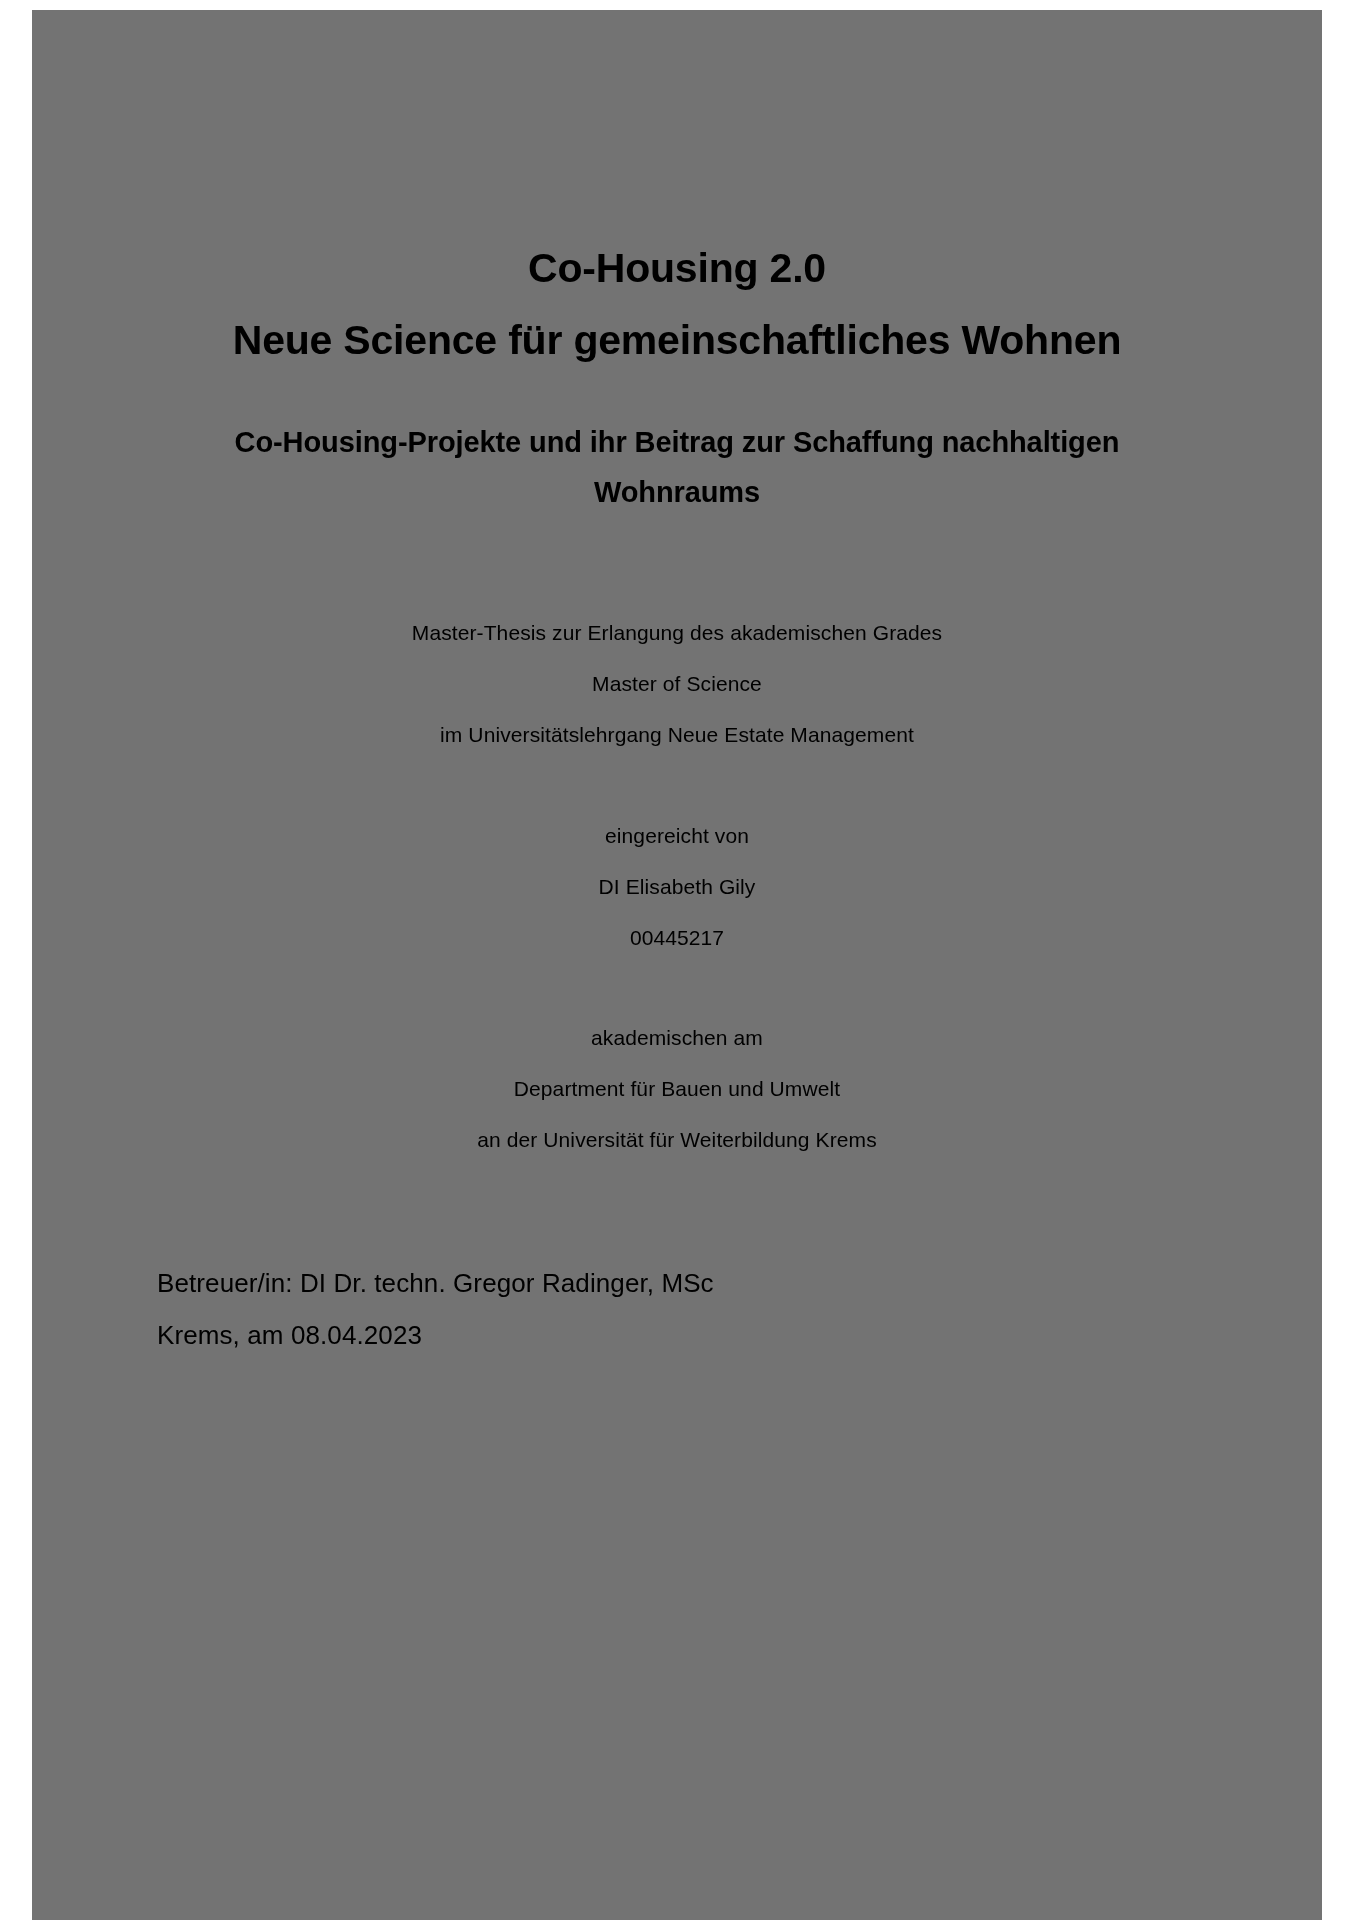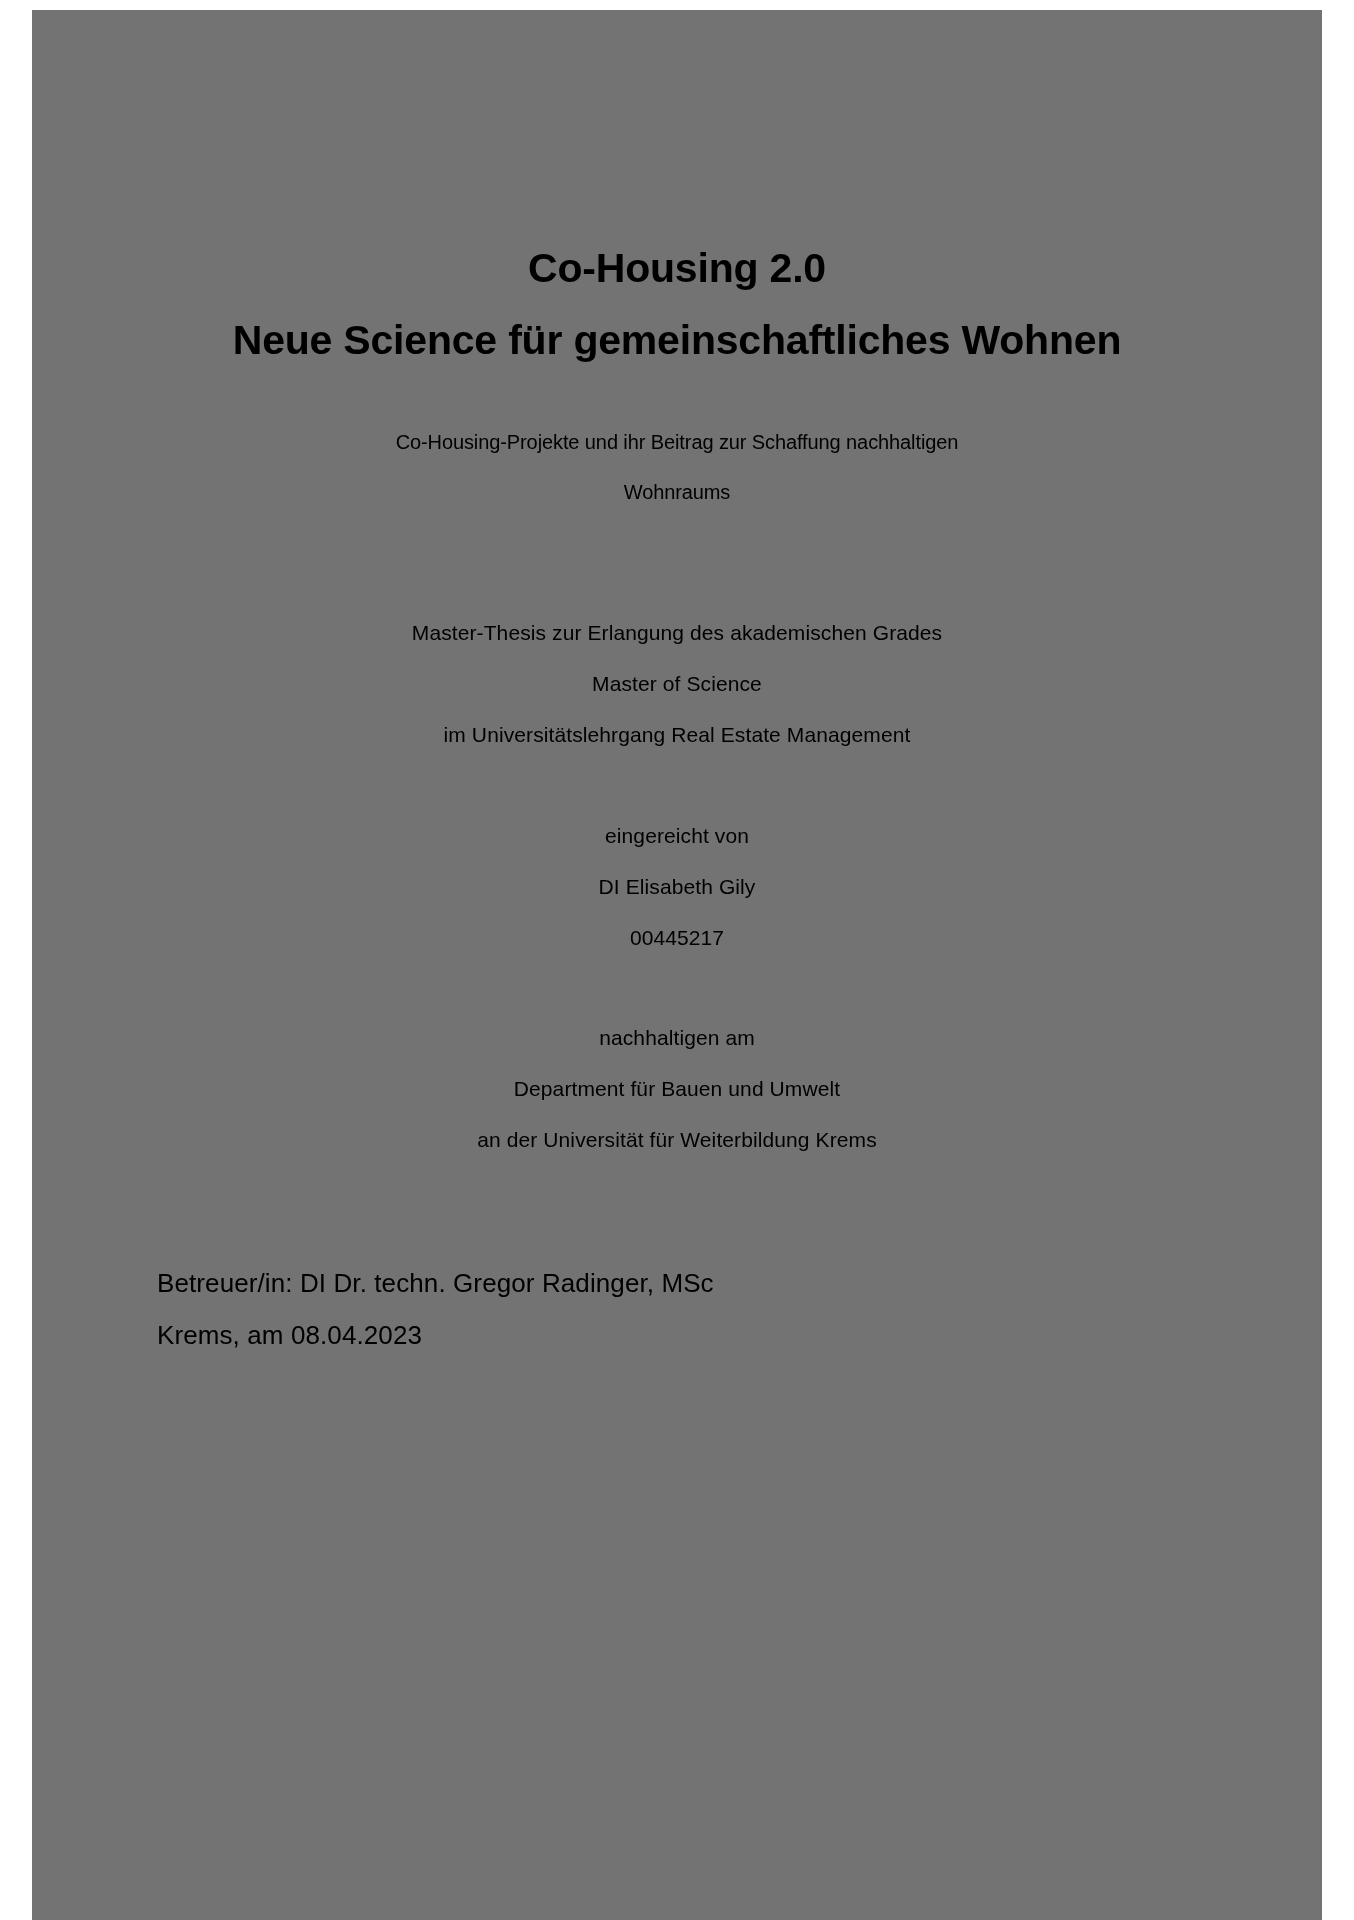--- a/index.html
+++ b/index.html
@@ -51,22 +51,22 @@
 
   
   .subtitle-block {
     position: absolute;
     left: 0;
     right: 0;
     top: 407px;
     text-align: center;
   }
   .subtitle-line {
-    font-size: 20px;
-    font-weight: normal;
+    font-size: 29px;
+    font-weight: bold;
     line-height: 50px;
     letter-spacing: -0.1px;
   }
 
   
   .body-block {
     position: absolute;
     left: 0;
     right: 0;
     text-align: center;
@@ -109,31 +109,31 @@
     </div>
 
     <div class="subtitle-block">
       <div class="subtitle-line">Co-Housing-Projekte und ihr Beitrag zur Schaffung nachhaltigen</div>
       <div class="subtitle-line">Wohnraums</div>
     </div>
 
     <div class="body-block b1">
       <div class="body-line">Master-Thesis zur Erlangung des akademischen Grades</div>
       <div class="body-line">Master of Science</div>
-      <div class="body-line">im Universitätslehrgang Real Estate Management</div>
+      <div class="body-line">im Universitätslehrgang Neue Estate Management</div>
     </div>
 
     <div class="body-block b2">
       <div class="body-line">eingereicht von</div>
       <div class="body-line">DI Elisabeth Gily</div>
       <div class="body-line">00445217</div>
     </div>
 
     <div class="body-block b3">
-      <div class="body-line">nachhaltigen am</div>
+      <div class="body-line">akademischen am</div>
       <div class="body-line">Department für Bauen und Umwelt</div>
       <div class="body-line">an der Universität für Weiterbildung Krems</div>
     </div>
 
     <div class="footer-block">
       <div class="footer-line">Betreuer/in: DI Dr. techn. Gregor Radinger, MSc</div>
       <div class="footer-line">Krems, am 08.04.2023</div>
     </div>
 
   </div>

